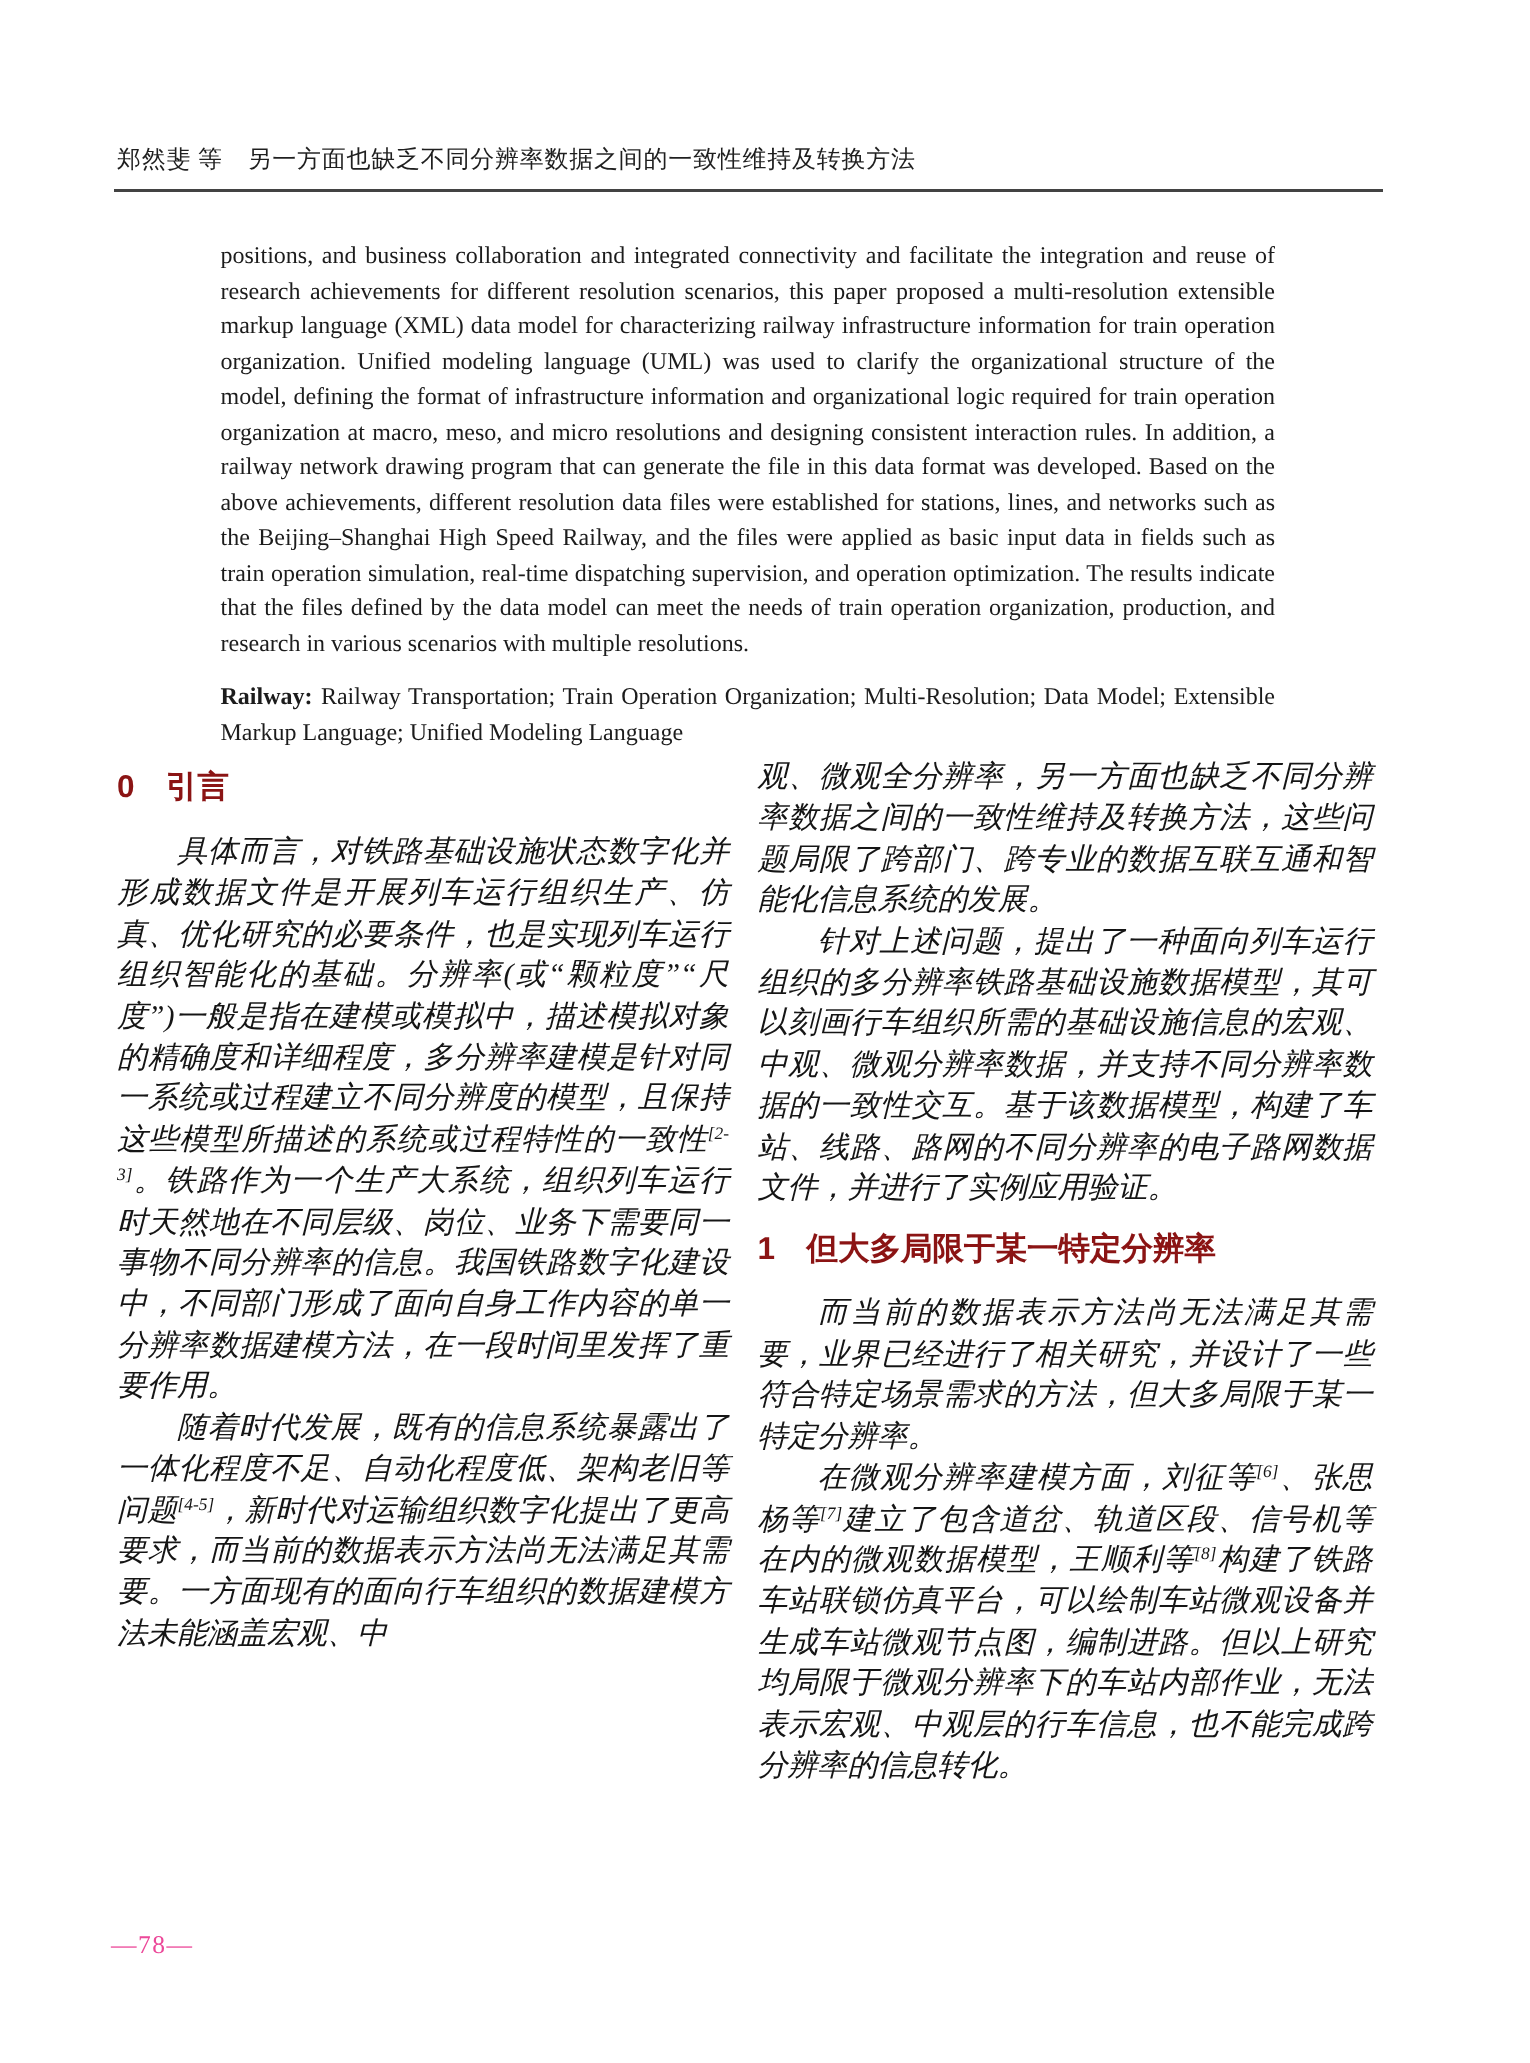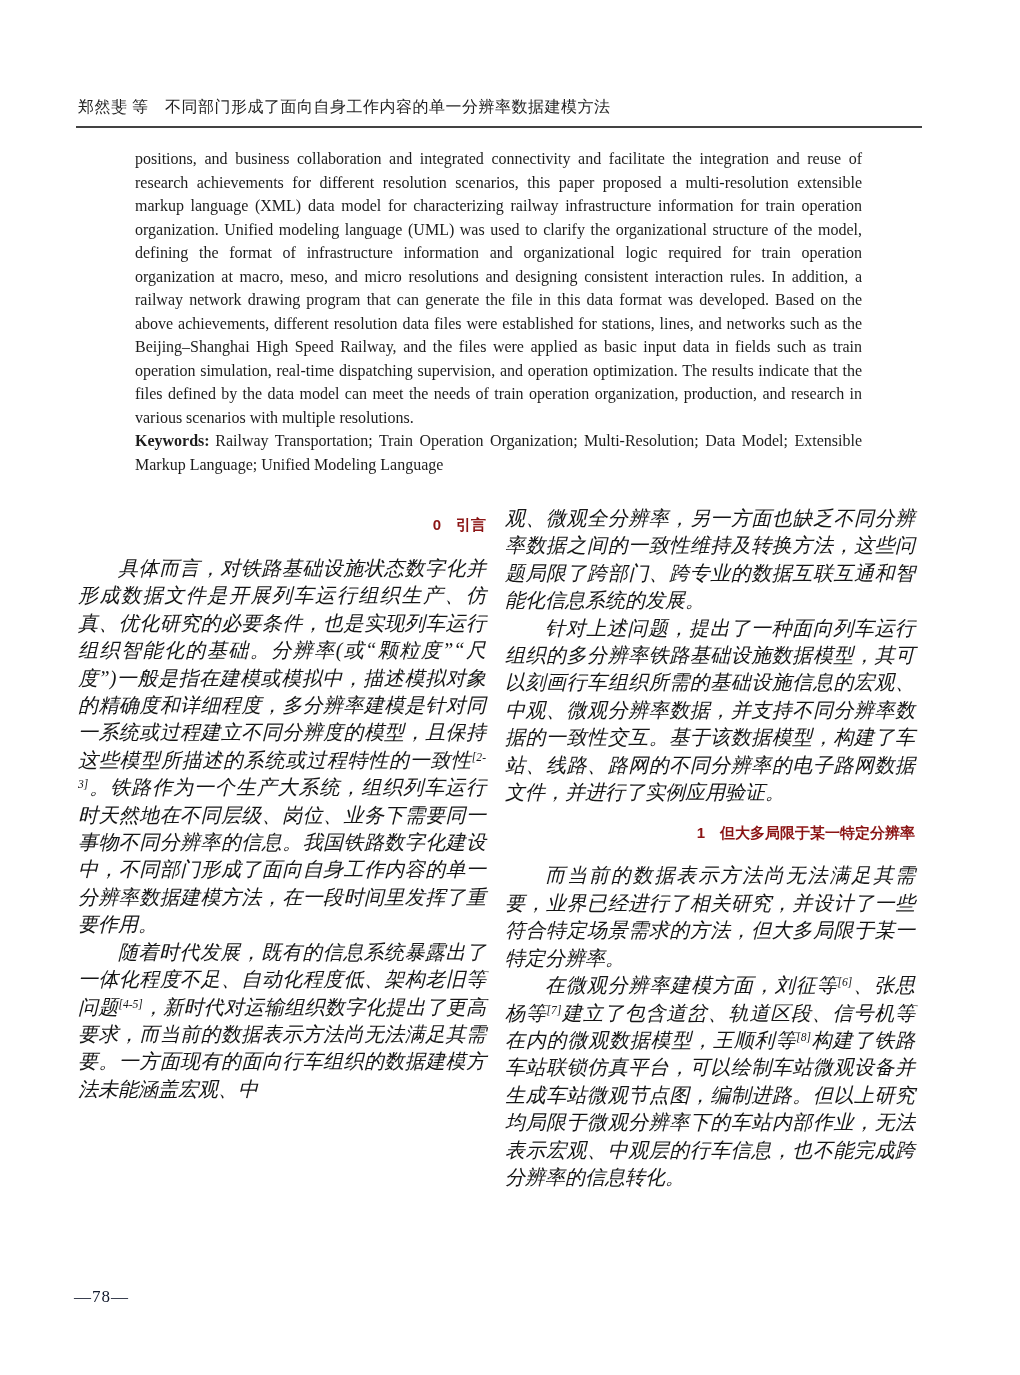--- a/index.html
+++ b/index.html
@@ -19,57 +19,57 @@
   }
   .head-rule{
     position:absolute;left:76px;top:126px;width:846px;height:2px;
     background:#434343;
   }
   
   .abstract{
     position:absolute;left:135px;top:147px;width:727px;
     font-size:16px;line-height:23.5px;text-align:justify;
   }
-  .abstract p{margin:0;}
+  .abstract p{margin:12px;}
   .kw-label{font-weight:bold;margin-right:0.35em;}
   
   .columns{
     position:absolute;left:78px;top:505px;width:837px;
     display:flex;
   }
   .col{font-size:20px;line-height:27.4px;text-align:justify;color:#151515;}
   .col-left{width:408px;margin-right:19px;}
   .col-right{width:410px;}
   .col p{margin:0;text-indent:2em;font-style:italic;}
   .col p.noindent{text-indent:0;}
   h2.sec-heading{
     font-family:"Liberation Sans","DejaVu Sans",sans-serif;
-    font-size:15px;line-height:28px;font-weight:bold;
-    color:#8b1414;margin:6px 0 16px 0;text-align:right;text-indent:0;
+    font-size:21px;line-height:28px;font-weight:bold;
+    color:#8b1414;margin:6px 0 16px 0;text-align:left;text-indent:0;
   }
   .col-right h2.sec-heading{margin:13px 0 15px 0;}
   h2.sec-heading .sec-num{margin-right:1.0em;}
   sup{font-size:0.58em;line-height:0;vertical-align:0.55em;letter-spacing:0;}
   
   .page-number{
     position:absolute;left:74px;top:1287px;
-    font-size:17px;color:#0f172a;letter-spacing:1px;
+    font-size:17px;color:#ec4899;letter-spacing:1px;
   }
 </style>
 </head>
 <body>
 
 <div class="page">
 
-  <div class="running-head">郑然斐 等　不同部门形成了面向自身工作内容的单一分辨率数据建模方法</div>
+  <div class="running-head">郑然斐 等　另一方面也缺乏不同分辨率数据之间的一致性维持及转换方法</div>
   <div class="head-rule"></div>
 
   <section class="abstract">
     <p>positions, and business collaboration and integrated connectivity and facilitate the integration and reuse of research achievements for different resolution scenarios, this paper proposed a multi-resolution extensible markup language (XML) data model for characterizing railway infrastructure information for train operation organization. Unified modeling language (UML) was used to clarify the organizational structure of the model, defining the format of infrastructure information and organizational logic required for train operation organization at macro, meso, and micro resolutions and designing consistent interaction rules. In addition, a railway network drawing program that can generate the file in this data format was developed. Based on the above achievements, different resolution data files were established for stations, lines, and networks such as the Beijing–Shanghai High Speed Railway, and the files were applied as basic input data in fields such as train operation simulation, real-time dispatching supervision, and operation optimization. The results indicate that the files defined by the data model can meet the needs of train operation organization, production, and research in various scenarios with multiple resolutions.</p>
-    <p><span class="kw-label">Keywords:</span><span>Railway Transportation; Train Operation Organization; Multi-Resolution; Data Model; Extensible Markup Language; Unified Modeling Language</span></p>
+    <p><span class="kw-label">Railway:</span><span>Railway Transportation; Train Operation Organization; Multi-Resolution; Data Model; Extensible Markup Language; Unified Modeling Language</span></p>
   </section>
 
   <div class="columns">
 
     <div class="col col-left">
       <h2 class="sec-heading"><span class="sec-num">0</span><span class="sec-title">引言</span></h2>
       <p>具体而言，对铁路基础设施状态数字化并形成数据文件是开展列车运行组织生产、仿真、优化研究的必要条件，也是实现列车运行组织智能化的基础。分辨率(或“颗粒度”“尺度”)一般是指在建模或模拟中，描述模拟对象的精确度和详细程度，多分辨率建模是针对同一系统或过程建立不同分辨度的模型，且保持这些模型所描述的系统或过程特性的一致性<sup>[2-3]</sup>。铁路作为一个生产大系统，组织列车运行时天然地在不同层级、岗位、业务下需要同一事物不同分辨率的信息。我国铁路数字化建设中，不同部门形成了面向自身工作内容的单一分辨率数据建模方法，在一段时间里发挥了重要作用。</p>
       <p>随着时代发展，既有的信息系统暴露出了一体化程度不足、自动化程度低、架构老旧等问题<sup>[4-5]</sup>，新时代对运输组织数字化提出了更高要求，而当前的数据表示方法尚无法满足其需要。一方面现有的面向行车组织的数据建模方法未能涵盖宏观、中</p>
     </div>
 

